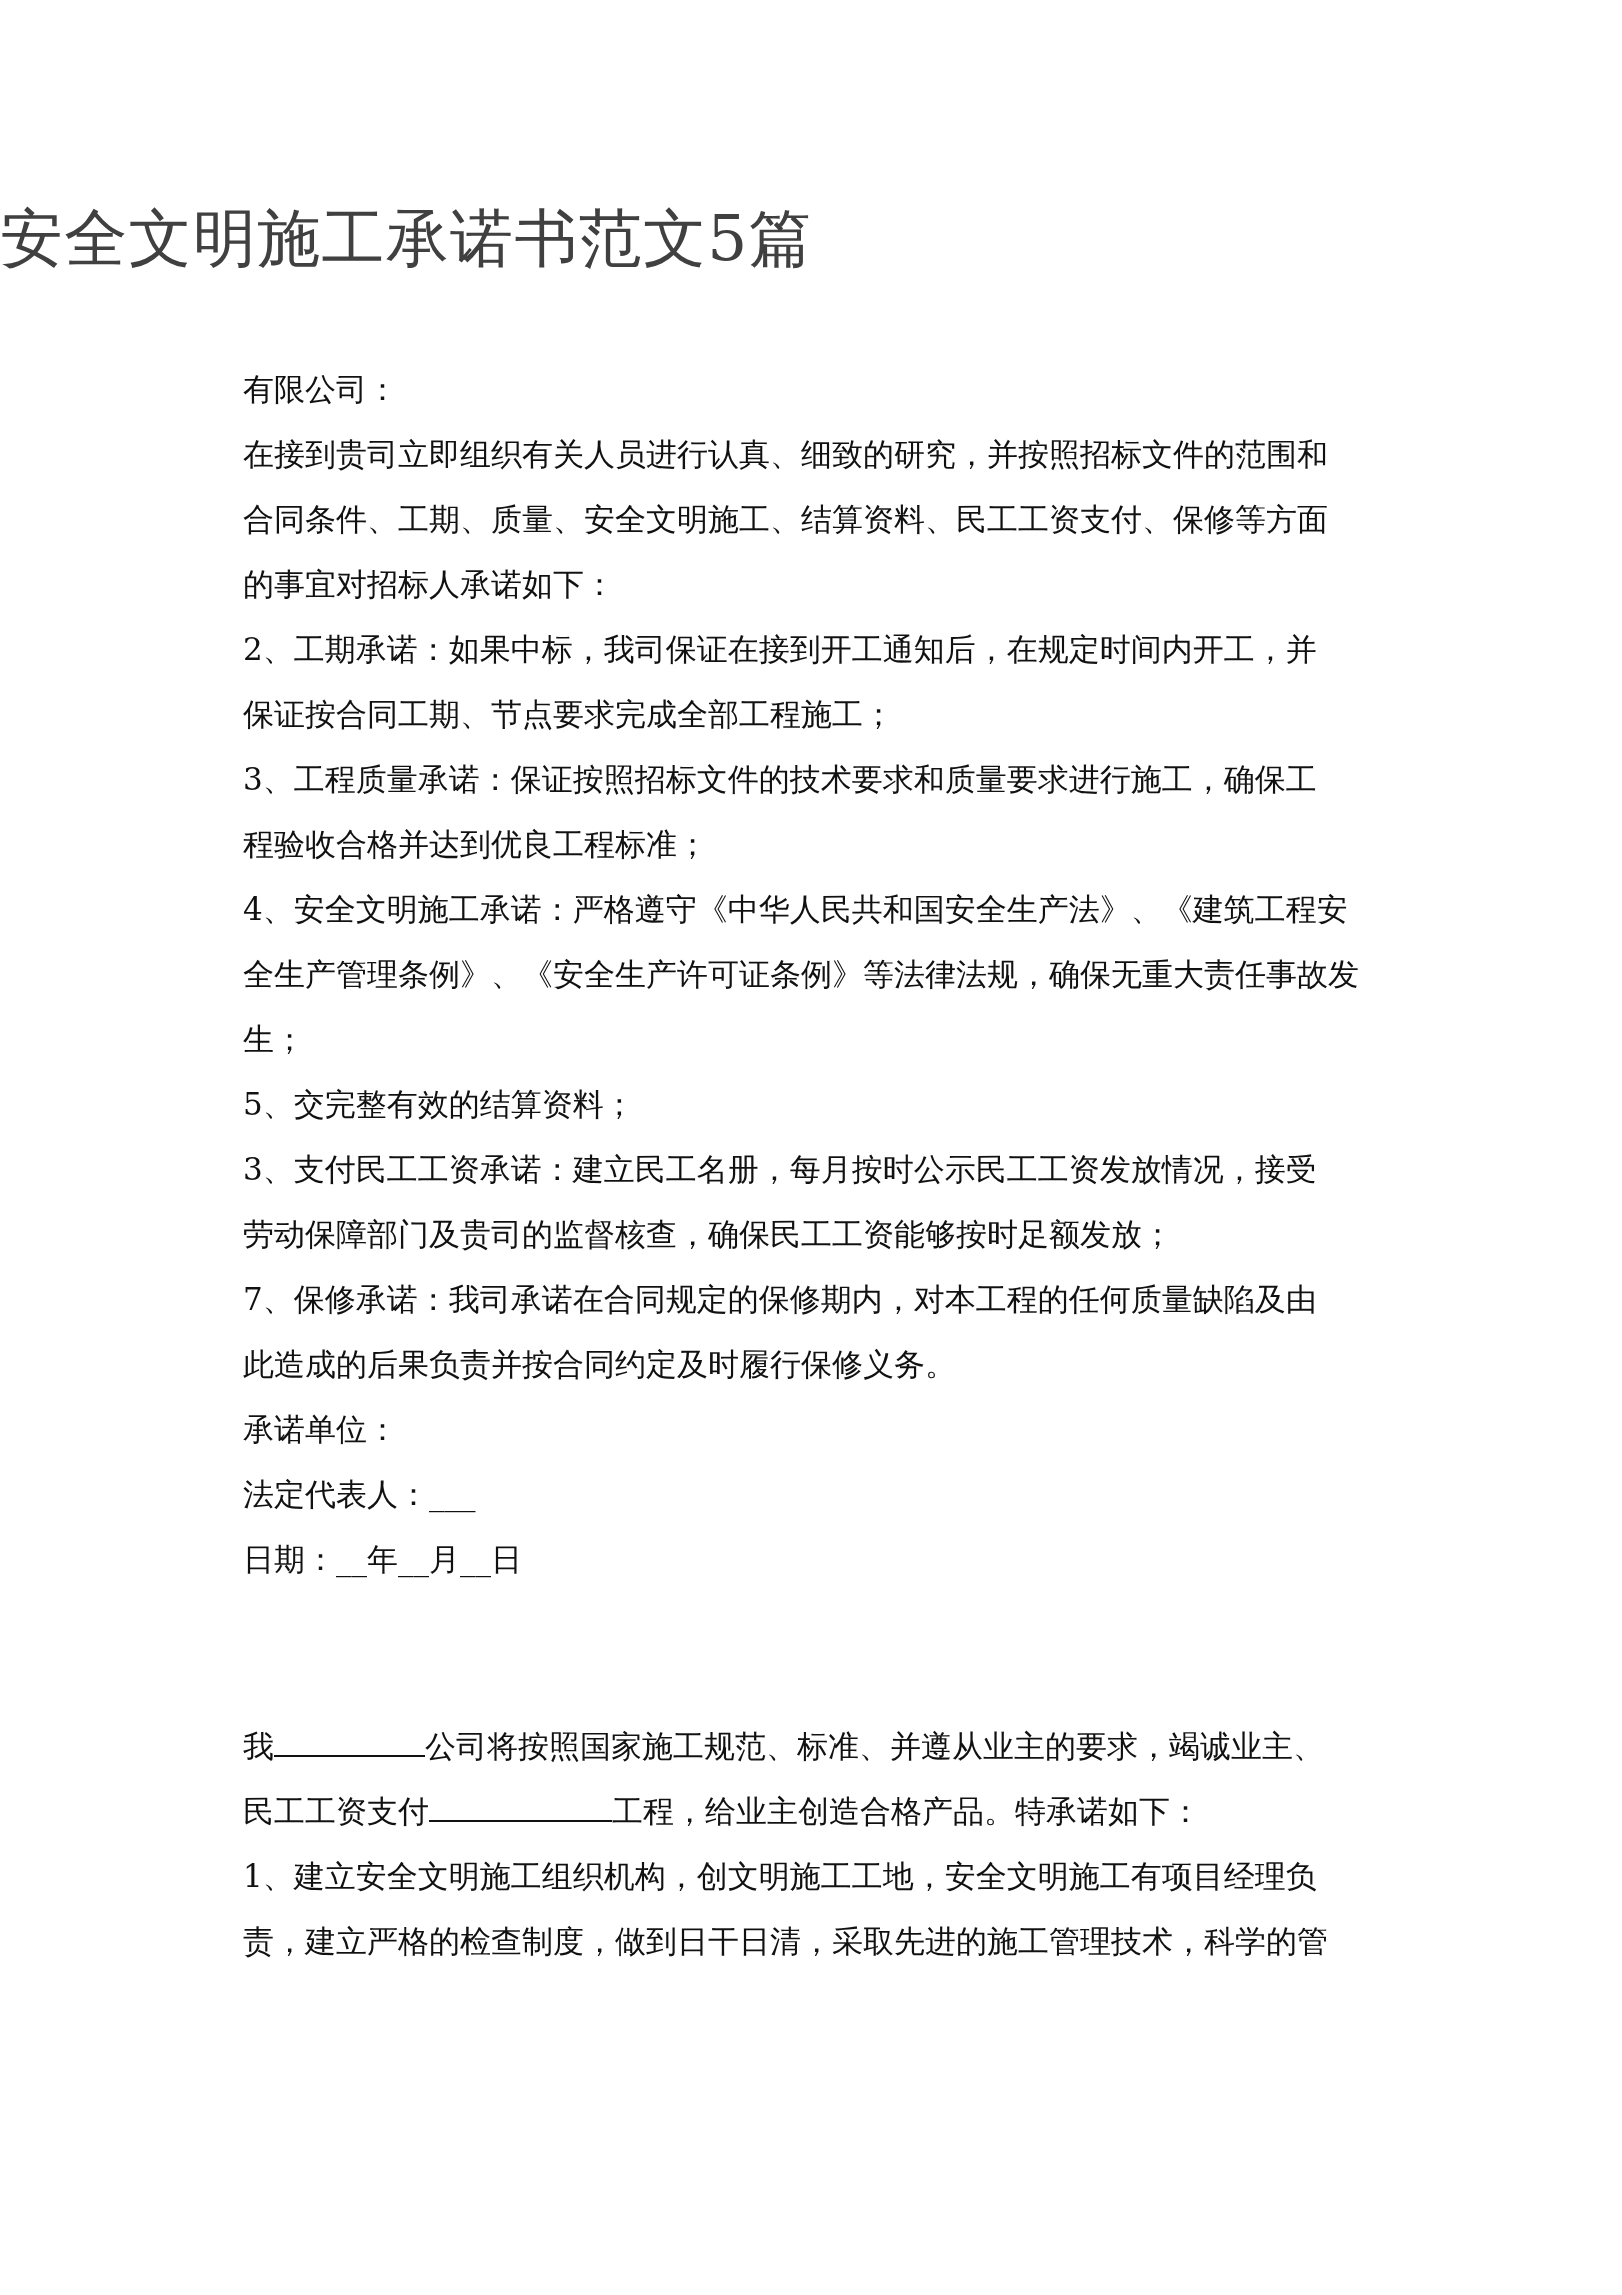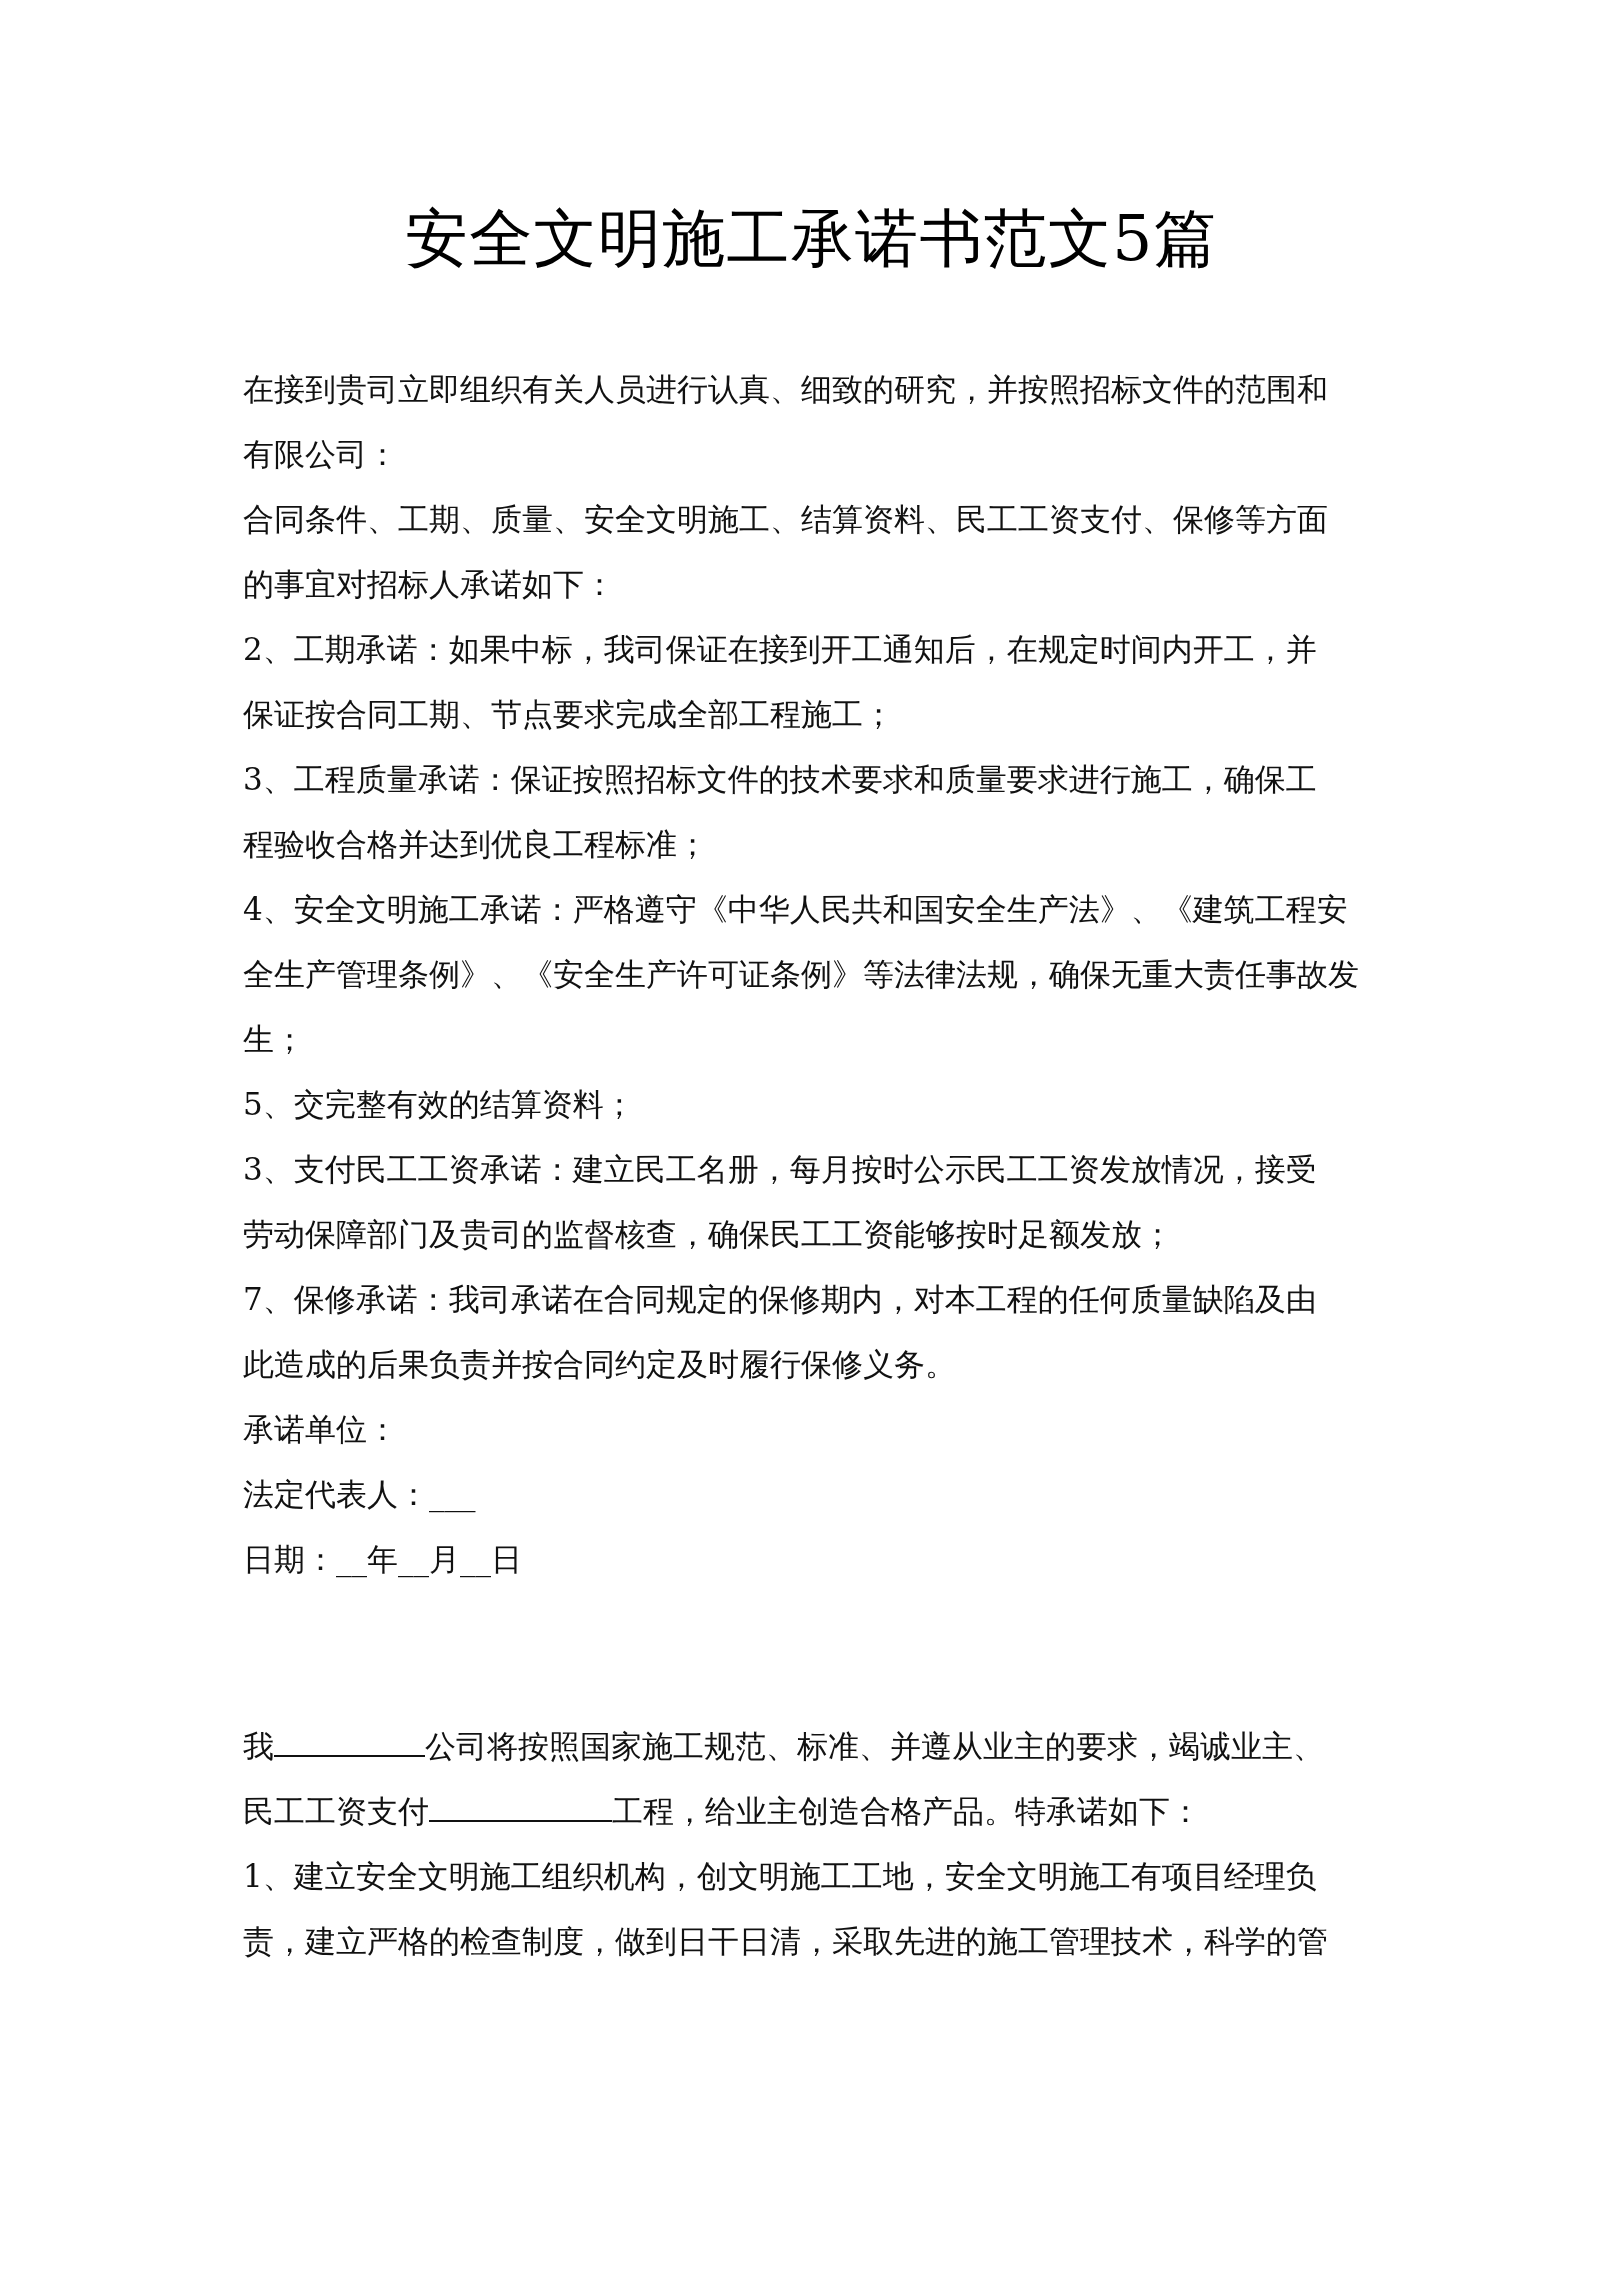--- a/index.html
+++ b/index.html
@@ -1,32 +1,32 @@
 <!DOCTYPE html>
 <html style="font-size:10.5px"><head>
 <meta charset="utf-8">
 <style>
   html, body { margin:0; padding:0; background:#ffffff; }
   body { width:1623px; height:2295px; position:relative; overflow:hidden;
          font-family:"DejaVu Serif","Liberation Serif",serif; color:#111111; }
-  .title { position:absolute; left:0; width:1623px; top:196px; text-align:center;
-           font-size:63px; line-height:85px; letter-spacing:1.3px; color:#000000; }
+  .title { position:absolute; left:0; width:1623px; top:196px; text-align:left;
+           font-size:63px; line-height:85px; letter-spacing:1.3px; color:#404040; }
   .body { position:absolute; left:243px; width:1145px; font-size:31px; line-height:65px; }
   .line { white-space:nowrap; height:65px; display:block; }
   .blank { display:inline-block; border-bottom:2px solid #111; height:26px; vertical-align:baseline; }
 </style>
 </head>
 <body>
 
 <div>
   <div class="title">安全文明施工承诺书范文5篇</div>
 
   <div class="body" style="top:357px;">
+    <span class="line">有限公司：</span>
     <span class="line">在接到贵司立即组织有关人员进行认真、细致的研究，并按照招标文件的范围和</span>
-    <span class="line">有限公司：</span>
     <span class="line">合同条件、工期、质量、安全文明施工、结算资料、民工工资支付、保修等方面</span>
     <span class="line">的事宜对招标人承诺如下：</span>
     <span class="line">2、工期承诺：如果中标，我司保证在接到开工通知后，在规定时间内开工，并</span>
     <span class="line">保证按合同工期、节点要求完成全部工程施工；</span>
     <span class="line">3、工程质量承诺：保证按照招标文件的技术要求和质量要求进行施工，确保工</span>
     <span class="line">程验收合格并达到优良工程标准；</span>
     <span class="line">4、安全文明施工承诺：严格遵守《中华人民共和国安全生产法》、《建筑工程安</span>
     <span class="line">全生产管理条例》、《安全生产许可证条例》等法律法规，确保无重大责任事故发</span>
     <span class="line">生；</span>
     <span class="line">5、交完整有效的结算资料；</span>

